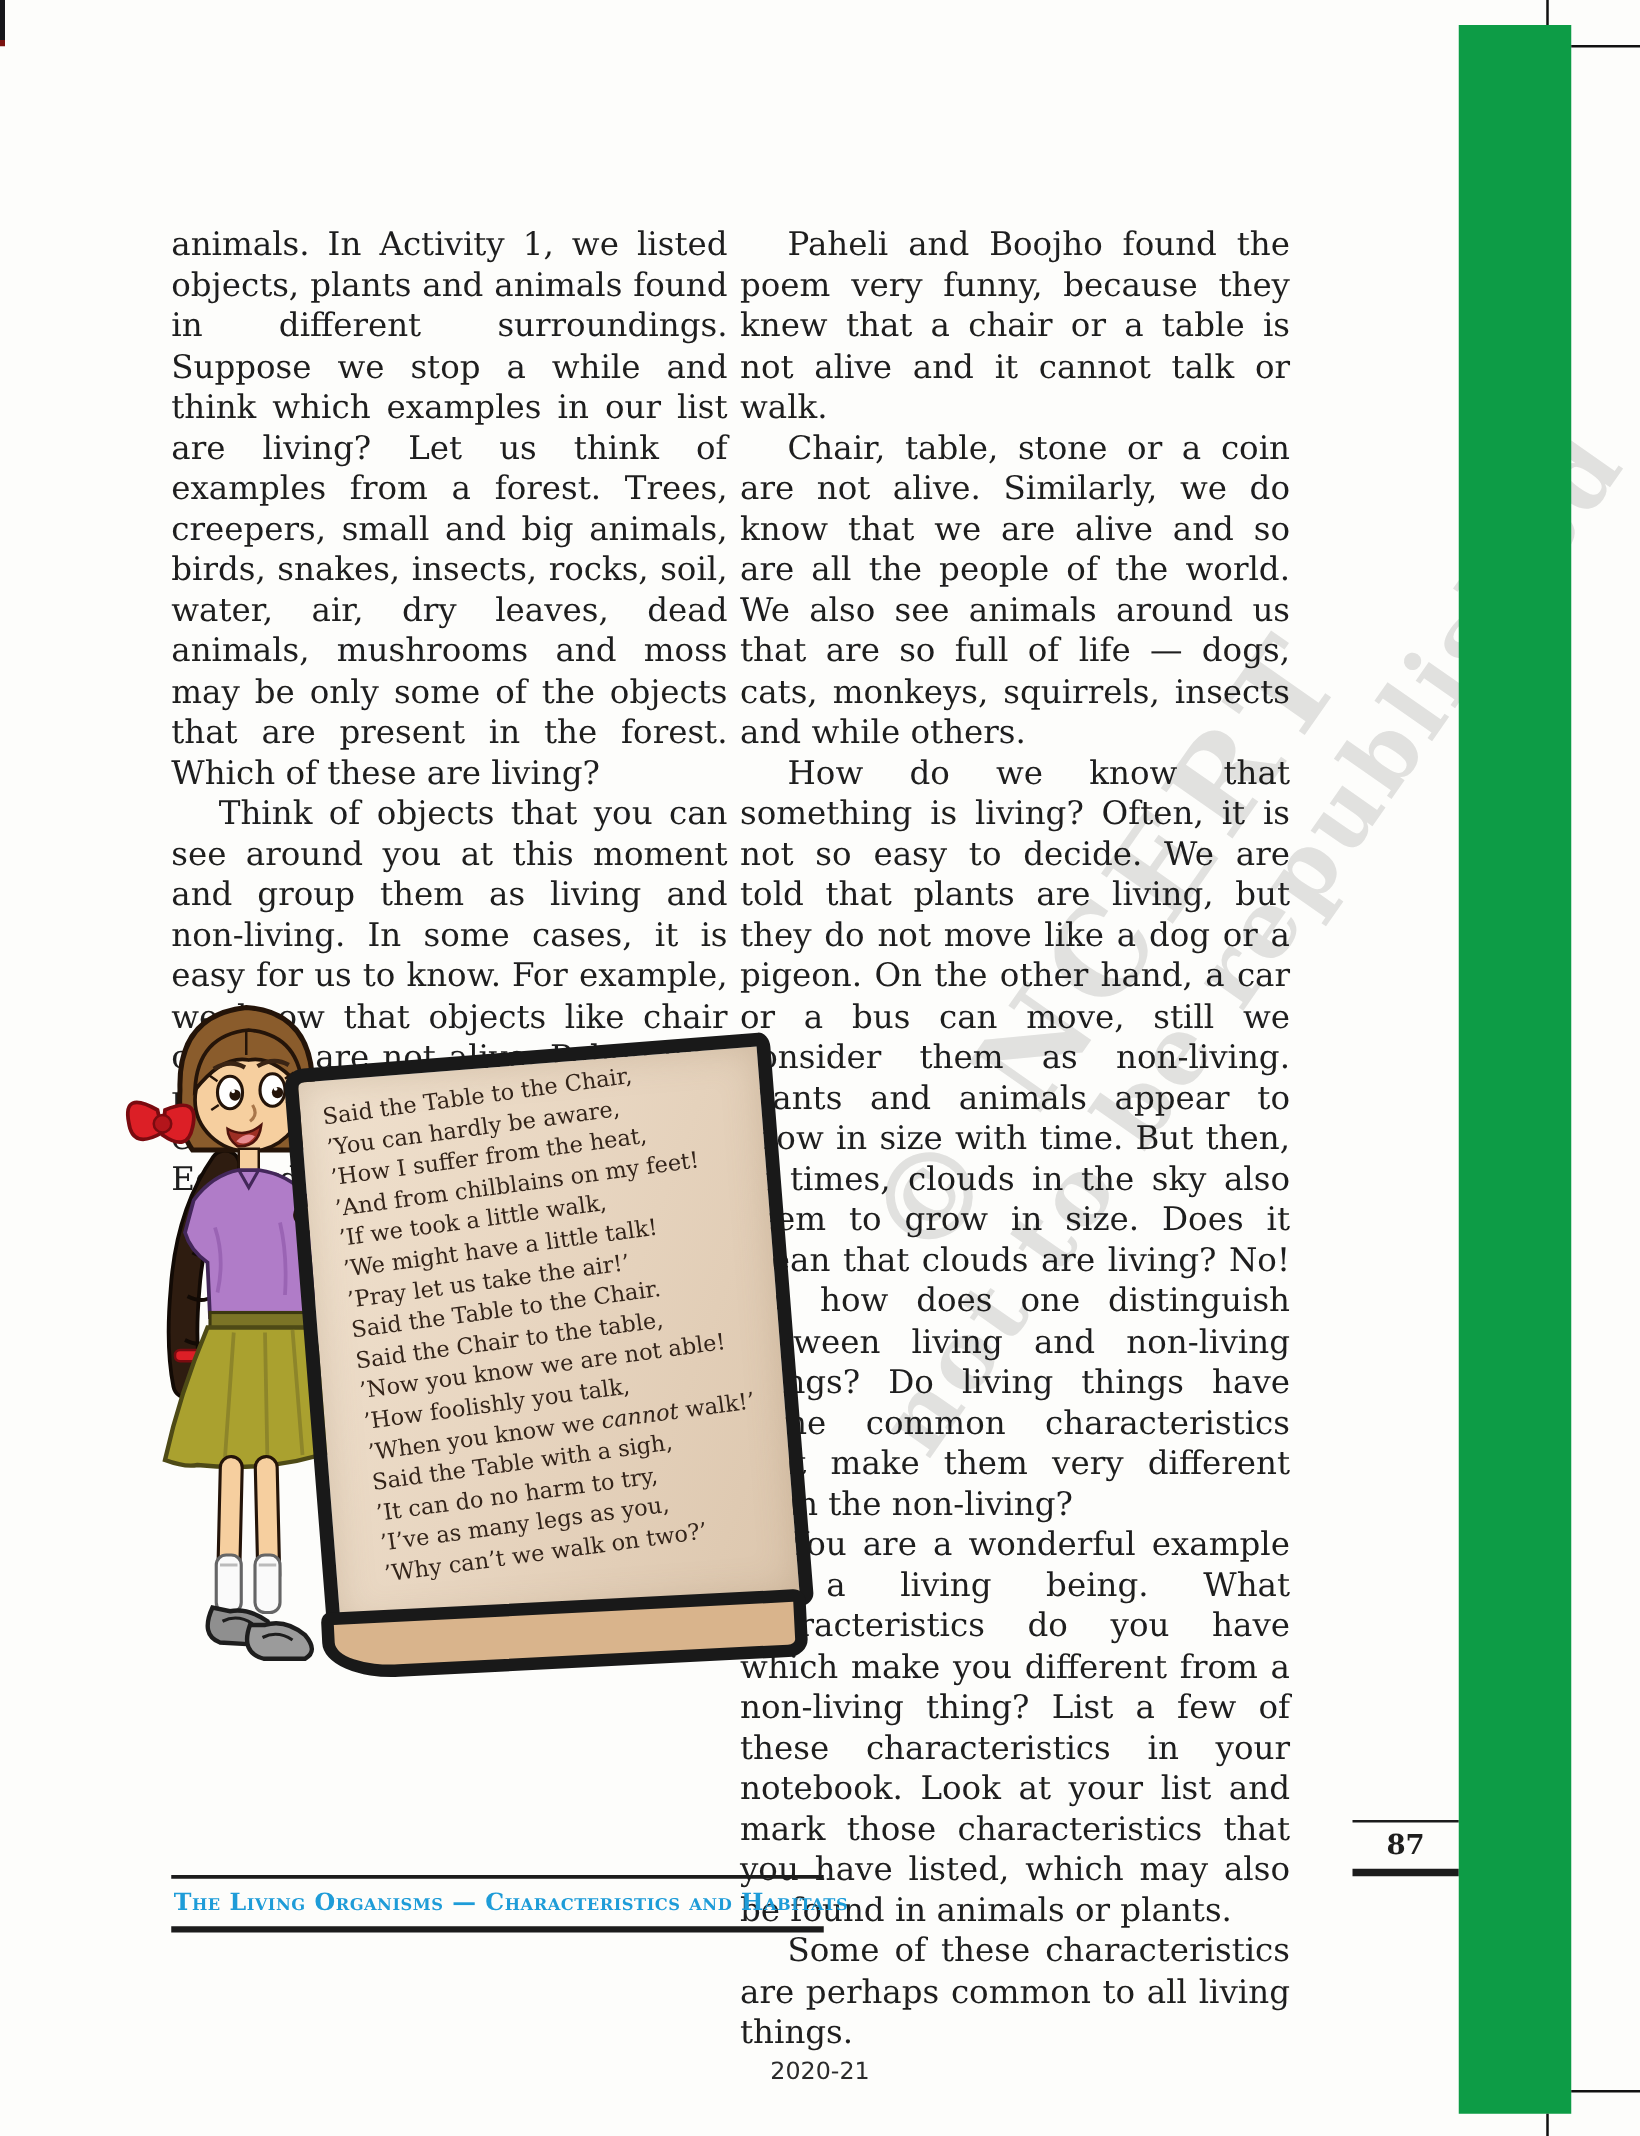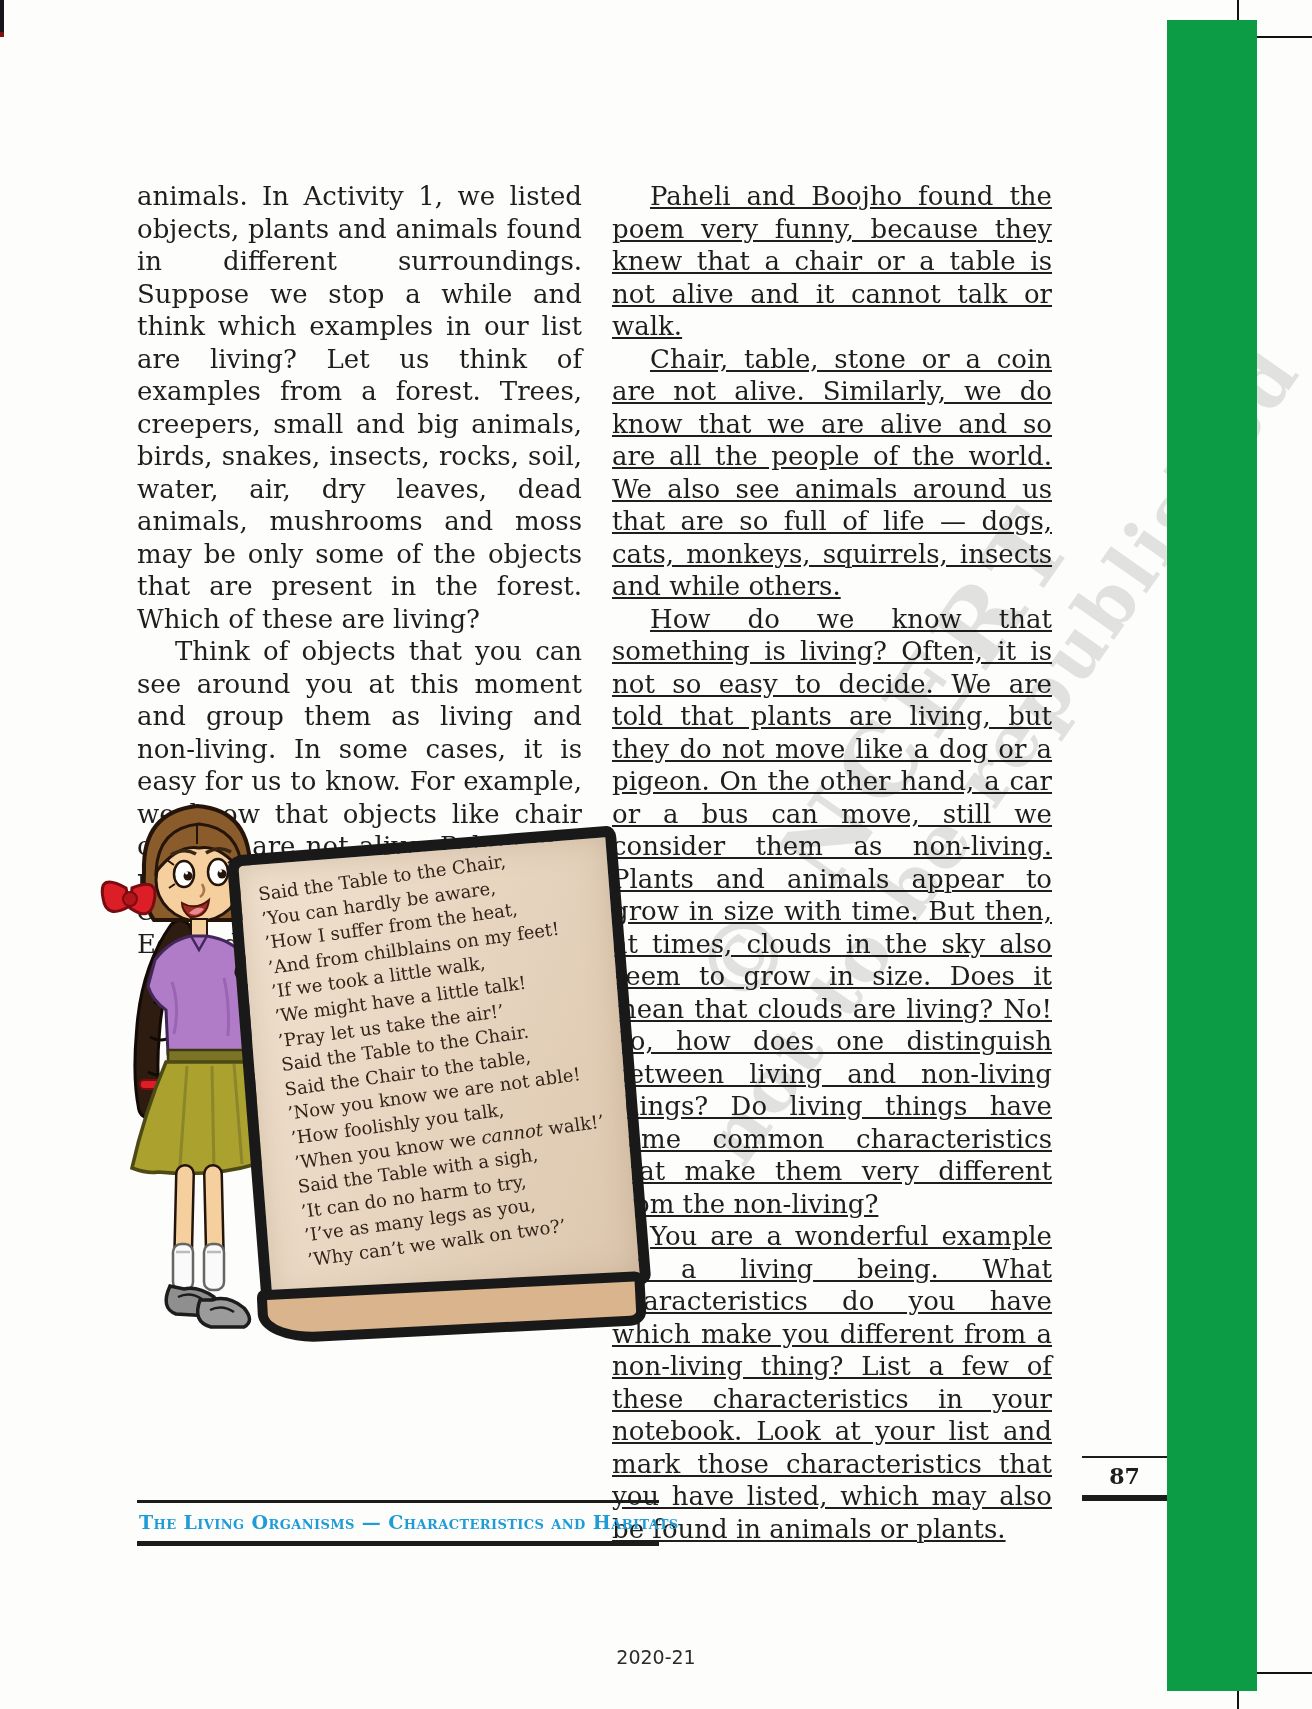--- a/index.html
+++ b/index.html
@@ -22,21 +22,21 @@
   
   .watermark{position:absolute;inset:0;z-index:3;pointer-events:none;mix-blend-mode:multiply;}
   .wm-line{position:absolute;font-weight:bold;color:#c7c7c7;opacity:.5;white-space:nowrap;
            font-family:"DejaVu Serif","Liberation Serif",serif;}
   .wm1{left:575px;top:700px;width:620px;text-align:center;font-size:96px;letter-spacing:10px;transform:rotate(-55deg);}
   .wm2{left:560px;top:800px;width:760px;text-align:center;font-size:74px;letter-spacing:4px;transform:rotate(-55deg);}
 
   
   .col{position:absolute;top:180px;text-align:justify;font-size:26px;line-height:32.5px;z-index:1;}
   .col-left{left:137px;width:445px;}
-  .col-right{left:612px;width:440px;text-decoration:underline;}
+  .col-right{left:592px;width:440px;}
   .col p{margin:0;text-indent:38px;}
   .col p.no-indent{text-indent:0;}
   .col em{font-style:italic;}
 
   
   .illustration{position:absolute;left:92px;top:792px;width:545px;height:575px;z-index:2;}
   .girl-svg{position:absolute;left:0;top:0;}
   .book{
     position:absolute;left:152px;top:48px;width:368px;height:438px;
     border:11px solid #191919;
@@ -95,20 +95,21 @@
 <div class="col col-left">
   <p class="no-indent">animals. In Activity 1, we listed objects, plants and animals found in different surroundings. Suppose we stop a while and think which examples in our list are living? Let us think of examples from a forest. Trees, creepers, small and big animals, birds, snakes, insects, rocks, soil, water, air, dry leaves, dead animals, mushrooms and moss may be only some of the objects that are present in the forest. Which of these are living?</p>
   <p><span>Think of objects that you can see around you at this moment and group them as living and non-living. In some cases, it is easy for us to know. For example, we know that objects like chair or table are not alive. Paheli was reading this rhyme from </span><em>Complete Nonsense</em><span> written by Edward Lear:</span></p>
 </div>
 
 <div class="col col-right">
   <p>Paheli and Boojho found the poem very funny, because they knew that a chair or a table is not alive and it cannot talk or walk.</p>
   <p>Chair, table, stone or a coin are not alive. Similarly, we do know that we are alive and so are all the people of the world. We also see animals around us that are so full of life — dogs, cats, monkeys, squirrels, insects and while others.</p>
   <p>How do we know that something is living? Often, it is not so easy to decide. We are told that plants are living, but they do not move like a dog or a pigeon. On the other hand, a car or a bus can move, still we consider them as non-living. Plants and animals appear to grow in size with time. But then, at times, clouds in the sky also seem to grow in size. Does it mean that clouds are living? No! So, how does one distinguish between living and non-living things? Do living things have some common characteristics that make them very different from the non-living?</p>
   <p>You are a wonderful example of a living being. What characteristics do you have which make you different from a non-living thing? List a few of these characteristics in your notebook. Look at your list and mark those characteristics that you have listed, which may also be found in animals or plants.</p>
+  <p>Some of these characteristics are perhaps common to all living things.</p>
 </div>
 
 <div class="illustration">
 
   <svg class="girl-svg" width="200" height="560" viewBox="0 0 200 560">
 
     <g>
       <path d="M88,140 Q60,180 56,240 Q52,285 58,315" fill="none" stroke="#120a05" stroke-width="26" stroke-linecap="round"></path>
       <path d="M88,140 Q60,180 56,240 Q52,285 58,315" fill="none" stroke="#2e1c10" stroke-width="20" stroke-linecap="round"></path>
       <path d="M70,175 q12,6 20,0 M62,210 q12,6 20,0 M58,245 q12,6 20,0 M56,280 q12,6 20,0" stroke="#120a05" stroke-width="3" fill="none"></path>

